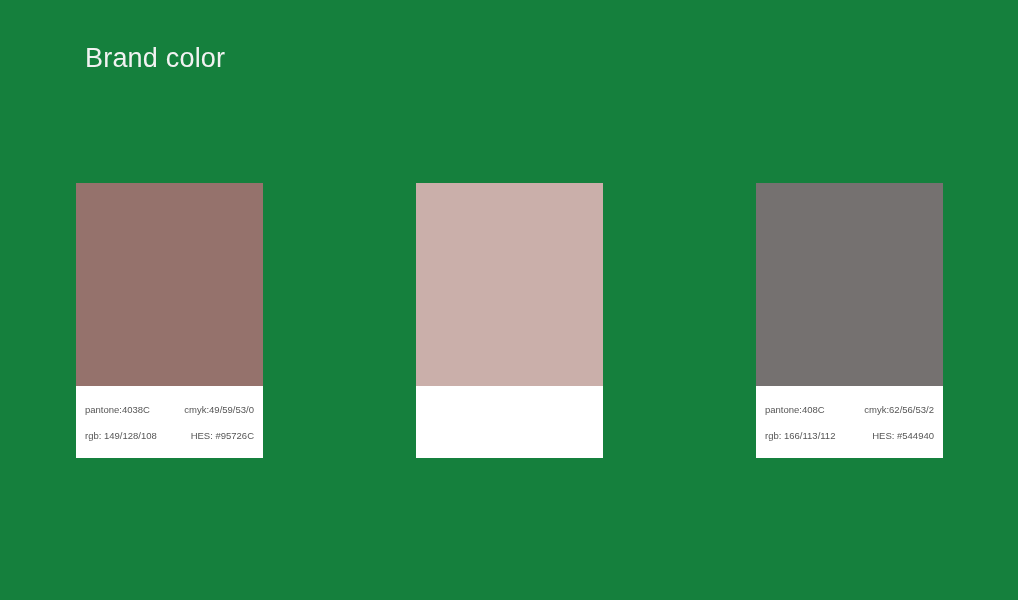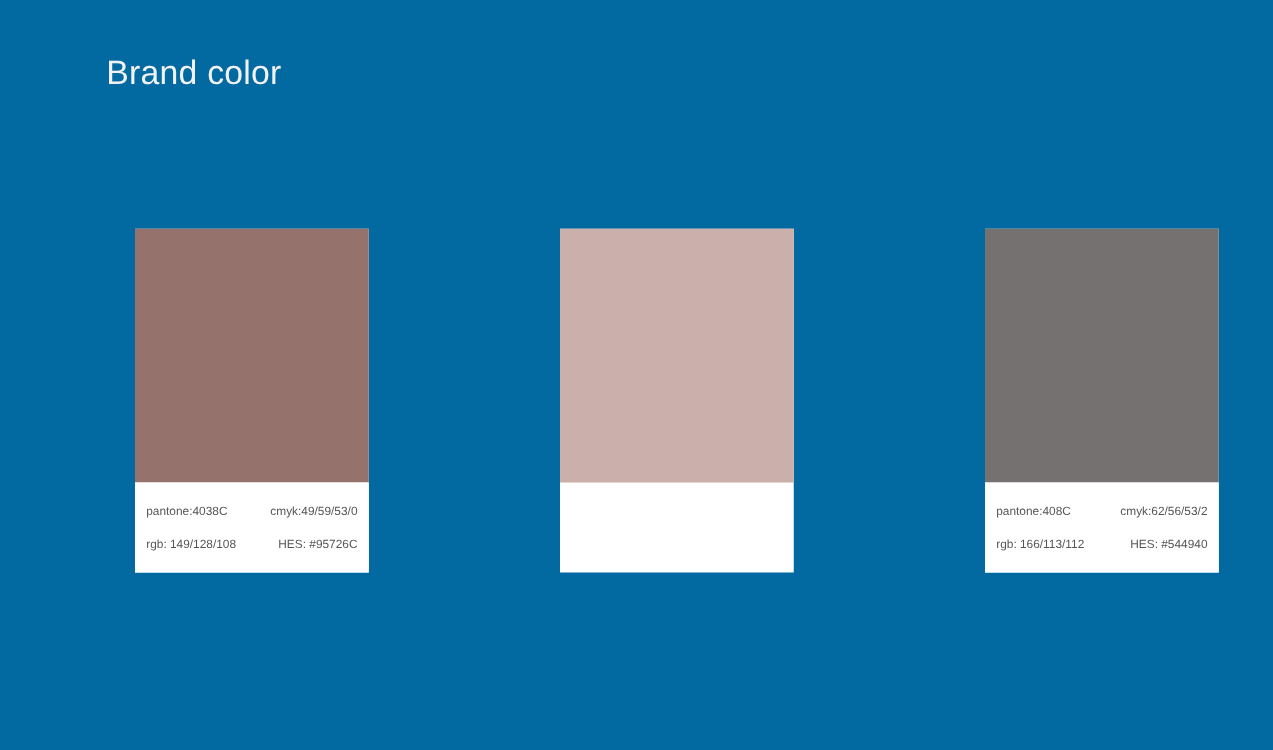--- a/index.html
+++ b/index.html
@@ -33,21 +33,20 @@
     white-space: nowrap;
   }
   .swatch-row {
     position: absolute;
     left: 76px;
     top: 183px;
     width: 867px;
     height: 275px;
     display: flex;
     justify-content: space-between;
-    margin-left: 32px;
   }
   .swatch-card {
     width: 187px;
     height: 275px;
     display: flex;
     flex-direction: column;
     background: #ffffff;
   }
   .swatch-color {
     width: 100%;
@@ -75,21 +74,21 @@
   .info-line.line-1 {
     margin-bottom: 13px;
   }
   .info-cell {
     display: inline-block;
   }
 </style>
 </head>
 <body style="background-color: rgb(43, 43, 43);">
 
-<div class="slide" style="background-color: #0369a1;">
+<div class="slide" style="background-color: #15803d;">
 
   <div class="page-title" style="color: rgb(242, 242, 242);">Brand color</div>
 
   <div class="swatch-row">
 
     <div class="swatch-card">
       <div class="swatch-color" style="background-color: rgb(149, 114, 108);"></div>
       <div class="swatch-info">
         <div class="info-line line-1">
           <span class="info-cell">pantone:4038C</span>

